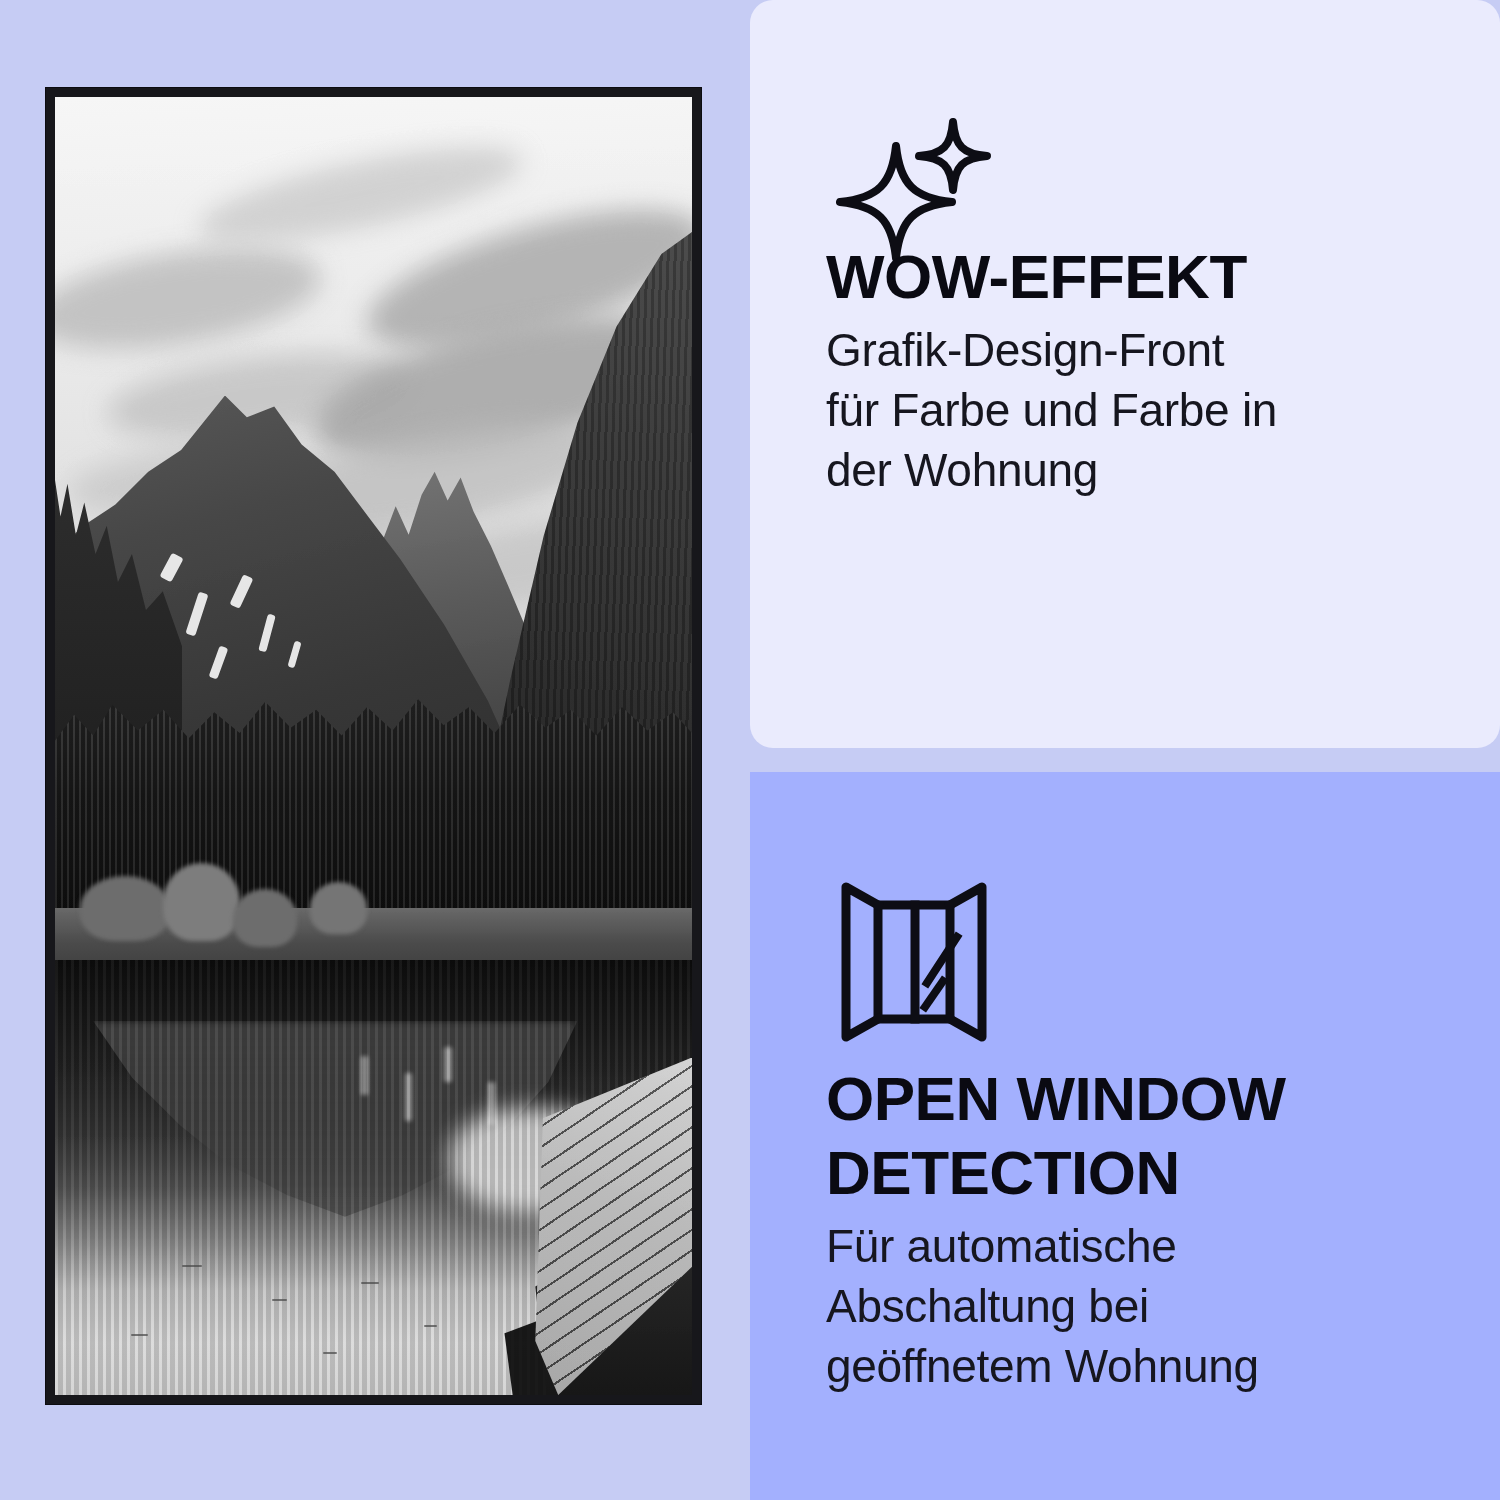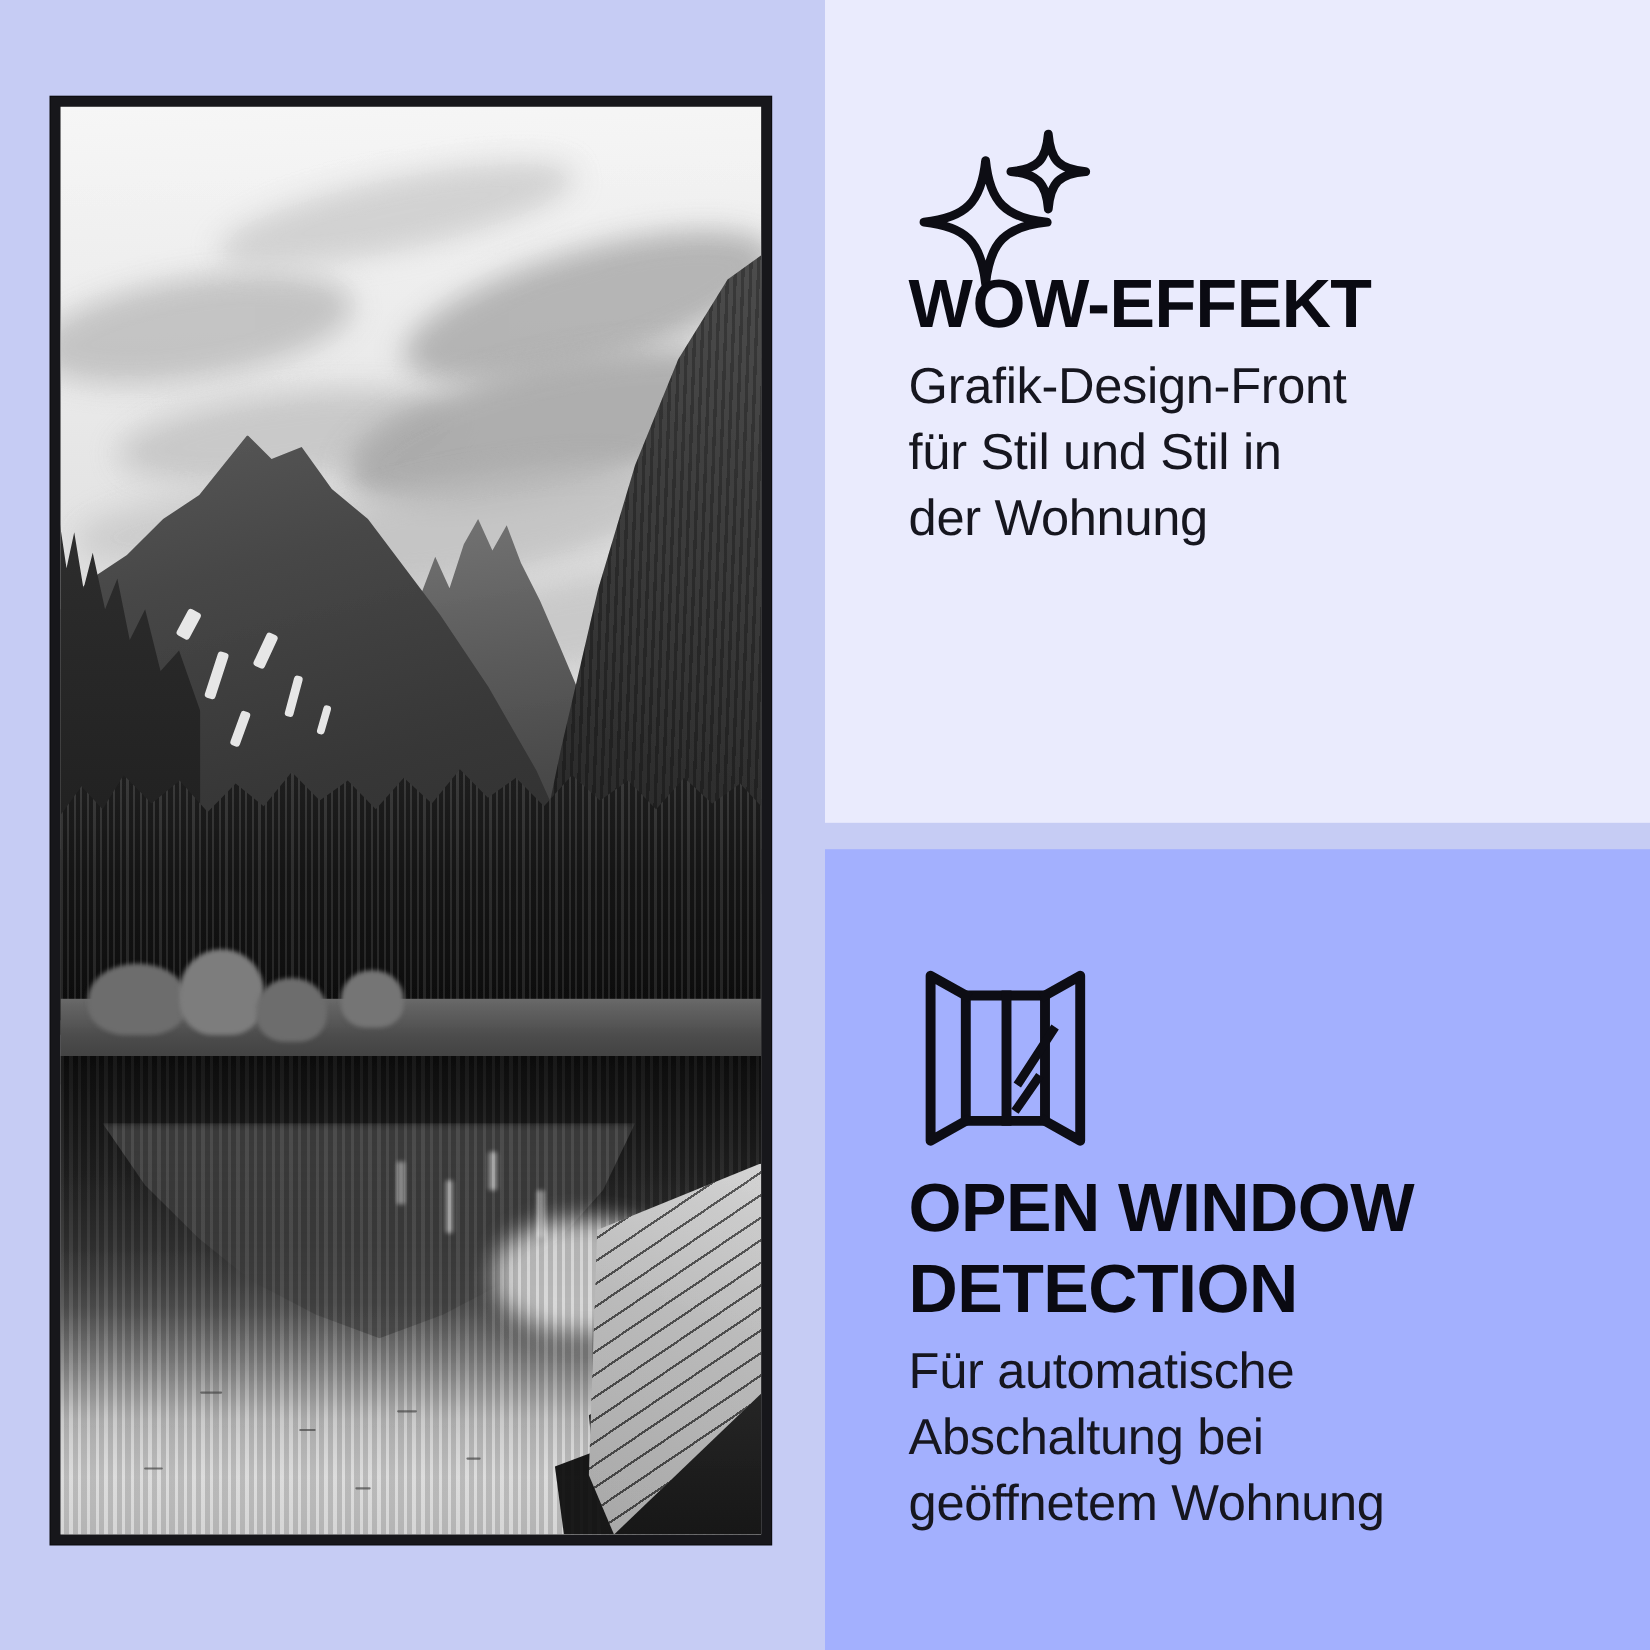--- a/index.html
+++ b/index.html
@@ -168,20 +168,21 @@
   .dock-shadow{
     position:absolute; right:0; bottom:0; width:32%; height:17%;
     background:#101010; opacity:.92;
     clip-path:polygon(8% 72%, 100% 40%, 100% 100%, 12% 100%);
   }
 
   
   .panel-top{
     position:absolute; left:750px; top:0; width:750px; height:748px;
     background:#eaebfd;
+    border-radius:23px;
   }
   .panel-bottom{
     position:absolute; left:750px; top:772px; width:750px; height:752px;
     background:#a3b0fe;
   }
   .icon-box{ position:absolute; }
   .icon-top{ left:76px; top:110px; }
   .icon-bot{ left:76px; top:105px; }
 
   .text-block{ position:absolute; left:76px; width:600px; }
@@ -273,21 +274,21 @@
       <svg width="190" height="165" viewBox="0 0 190 165" fill="none">
         <path d="M70 36 C74 74 88 88 126 92 C88 96 74 110 70 148
                  C66 110 52 96 14 92 C52 88 66 74 70 36 Z" stroke="#0d0d14" stroke-width="8" stroke-linejoin="round" fill="none"></path>
         <path d="M127 12 C129 36 137 44 161 46 C137 48 129 56 127 80
                  C125 56 117 48 93 46 C117 44 125 36 127 12 Z" stroke="#0d0d14" stroke-width="8" stroke-linejoin="round" fill="none"></path>
       </svg>
     </div>
     <div class="text-block tb-top">
       <h2 class="head">WOW-EFFEKT</h2>
       <p class="body">Grafik-Design-Front
-für Stil und Stil in
+für Farbe und Farbe in
 der Wohnung</p>
     </div>
   </div>
 
   <div class="panel-bottom">
     <div class="icon-box icon-bot">
       <svg width="175" height="170" viewBox="0 0 175 170" fill="none" stroke="#0d0d14" stroke-width="9" stroke-linejoin="round" stroke-linecap="square">
         <rect x="52" y="28" width="72" height="114"></rect>
         <path d="M52 28 L20 10 L20 160 L52 142"></path>
         <path d="M124 28 L156 10 L156 160 L124 142"></path>

